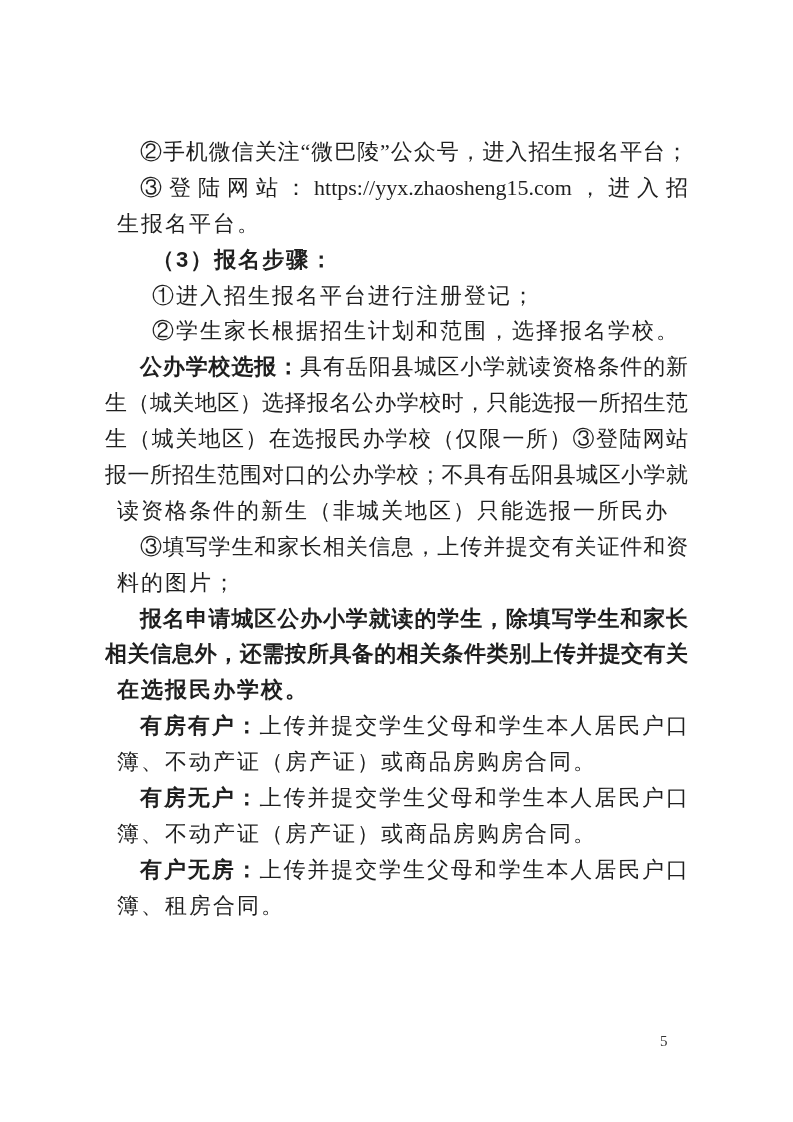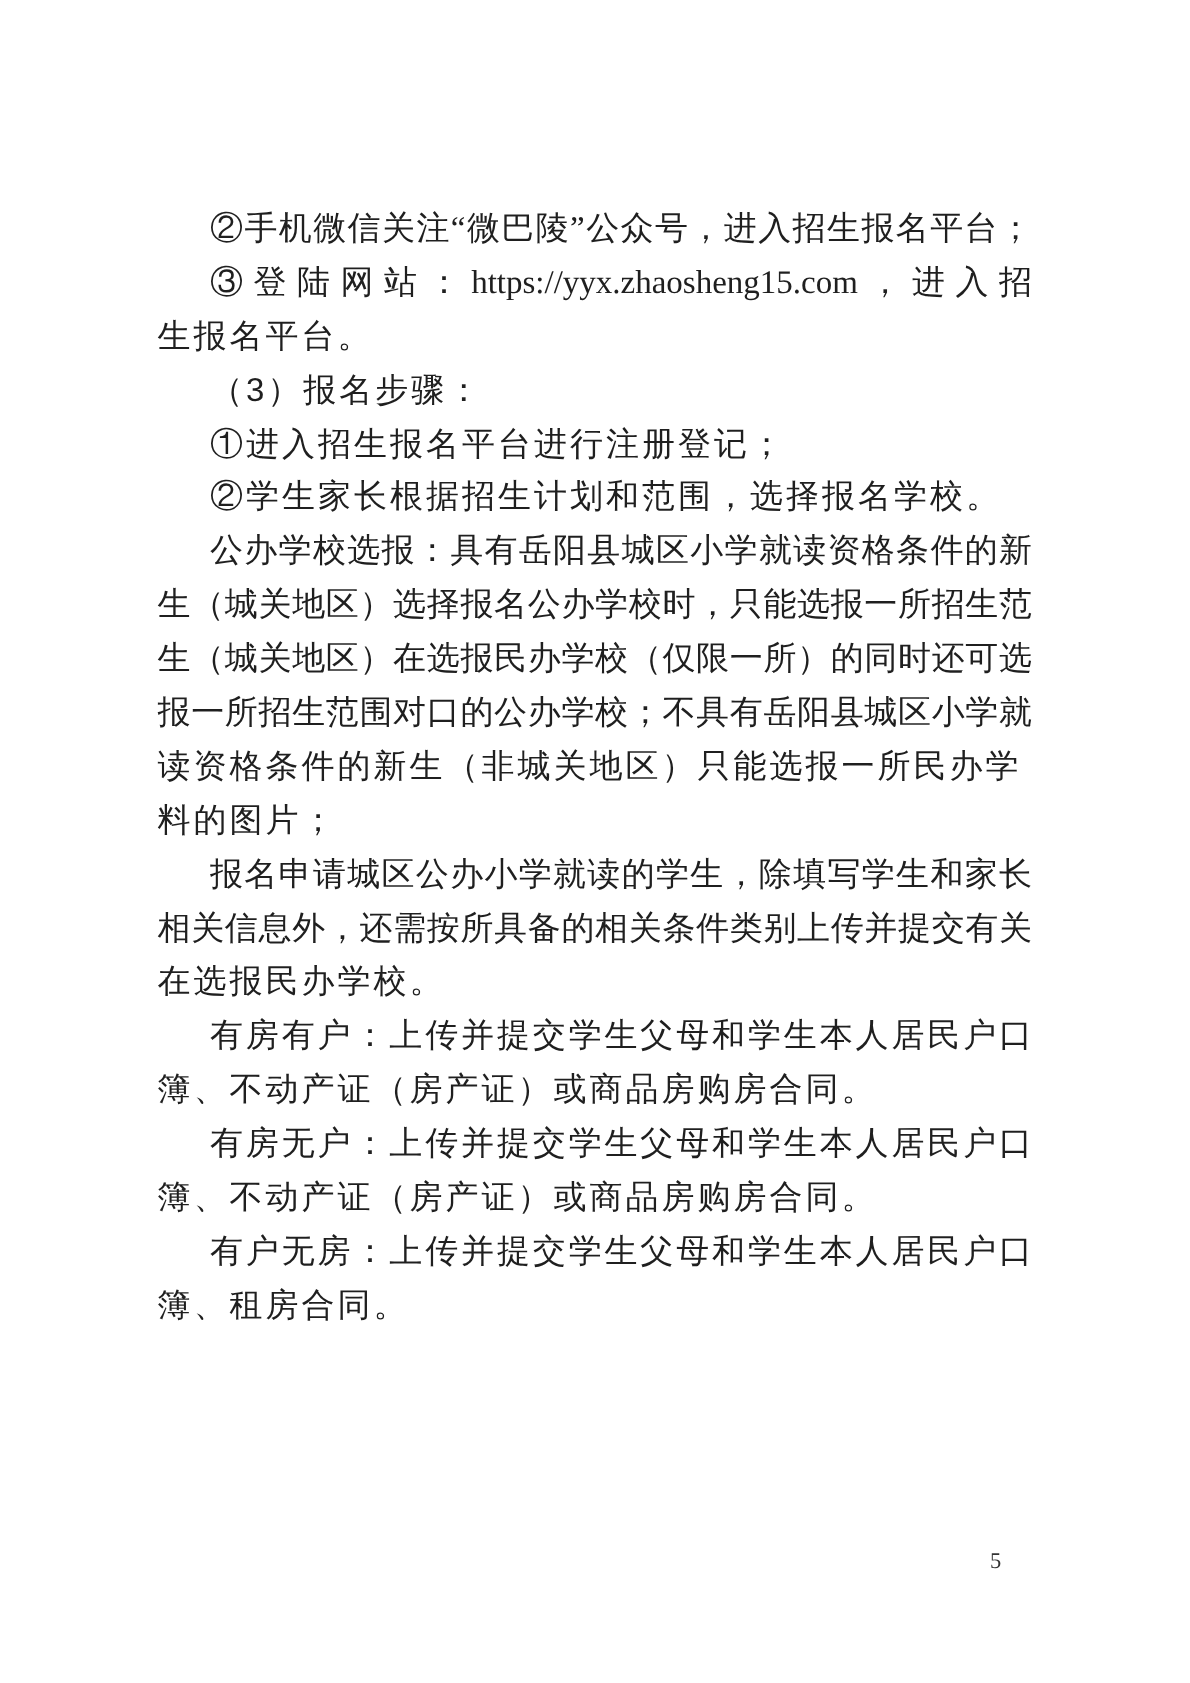--- a/index.html
+++ b/index.html
@@ -33,23 +33,24 @@
     padding-left: 35px;
   }
   
   .line.jfull {
     text-align: justify;
     text-align-last: justify;
   }
   
   .line:not(.jfull) {
     letter-spacing: 2px;
+    margin-left: 12px;
   }
   .b {
-    font-weight: 400;
+    font-weight: 700;
     font-family: "Liberation Sans", "DejaVu Sans", sans-serif;
   }
   .page-num {
     position: absolute;
     left: 660px;
     top: 1033px;
     font-size: 15px;
     color: #333333;
     font-family: "Liberation Serif", "DejaVu Serif", serif;
   }
@@ -72,26 +73,27 @@
     <div class="line indent"><span class="b"></span><span class="t">①进入招生报名平台进行注册登记；</span></div>
 
     <div class="line indent"><span class="b"></span><span class="t">②学生家长根据招生计划和范围，选择报名学校。</span></div>
 
     <div class="line indent jfull"><span class="b">公办学校选报：</span><span class="t">具有岳阳县城区小学就读资格条件的新</span></div>
 
     <div class="line jfull"><span class="b"></span><span class="t">生（城关地区）选择报名公办学校时，只能选报一所招生范</span></div>
 
 
 
-    <div class="line jfull"><span class="b"></span><span class="t">生（城关地区）在选报民办学校（仅限一所）的同时还可选</span></div>
+    <div class="line jfull"><span class="b"></span><span class="t">生（城关地区）在选报民办学校（仅限一所）③登陆网站</span></div>
 
     <div class="line jfull"><span class="b"></span><span class="t">报一所招生范围对口的公办学校；不具有岳阳县城区小学就</span></div>
 
     <div class="line"><span class="b"></span><span class="t">读资格条件的新生（非城关地区）只能选报一所民办学校。</span></div>
 
+    <div class="line indent jfull"><span class="b"></span><span class="t">③填写学生和家长相关信息，上传并提交有关证件和资</span></div>
 
     <div class="line"><span class="b"></span><span class="t">料的图片；</span></div>
 
     <div class="line indent jfull"><span class="b">报名申请城区公办小学就读的学生，除填写学生和家长</span><span class="t"></span></div>
 
     <div class="line jfull"><span class="b">相关信息外，还需按所具备的相关条件类别上传并提交有关</span><span class="t"></span></div>
 
     <div class="line"><span class="b">在选报民办学校。</span><span class="t"></span></div>
 
     <div class="line indent jfull"><span class="b">有房有户：</span><span class="t">上传并提交学生父母和学生本人居民户口</span></div>

